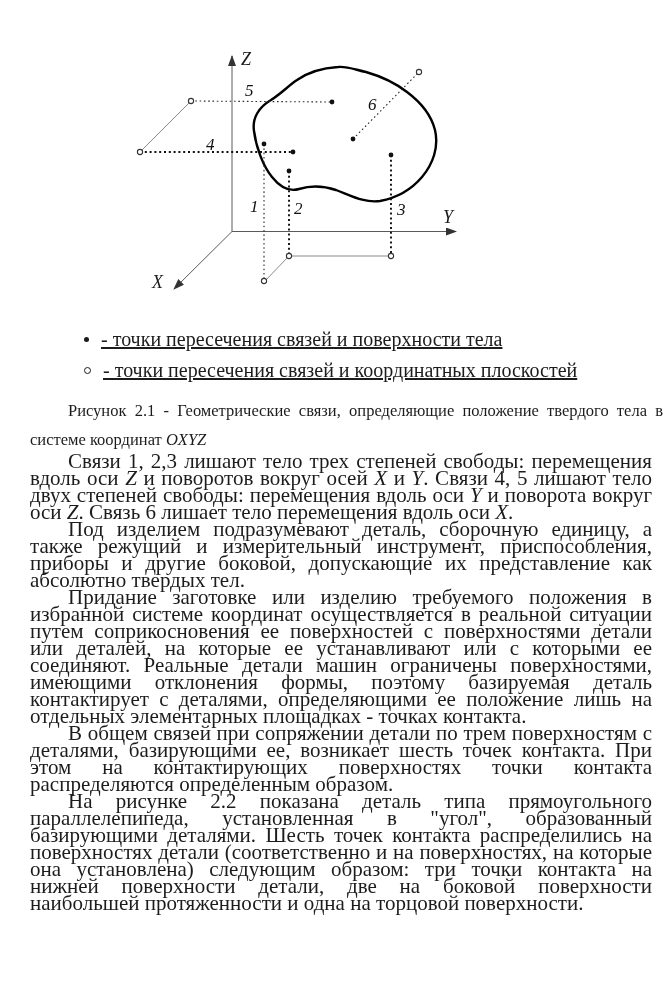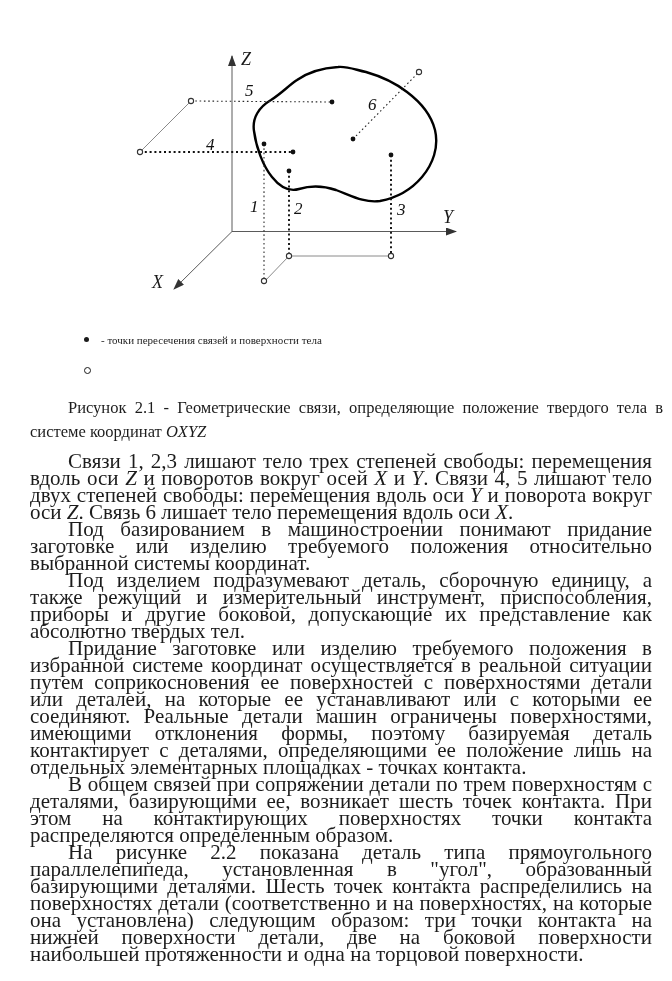--- a/index.html
+++ b/index.html
@@ -13,28 +13,28 @@
   .thin { stroke:#8a8a8a; stroke-width:1; fill:none; }
   .dotfine { stroke:#2a2a2a; stroke-width:1.1; stroke-dasharray:1.6 2.7; fill:none; }
   .dotbold { stroke:#111; stroke-width:1.9; stroke-dasharray:2 2.8; fill:none; }
   .blob { stroke:#000; stroke-width:2.4; fill:#ffffff; stroke-linejoin:round; }
   .pt  { fill:#111; }
   .opt { fill:#fff; stroke:#333; stroke-width:1.1; }
   .num { font-style:italic; font-size:17px; fill:#111; font-family:"Liberation Serif", serif; }
   .axlbl { font-style:italic; font-size:18px; fill:#1a1a1a; font-family:"Liberation Serif", serif; }
   
   .legend { position:absolute; top:324px; left:84px; }
-  .legend-row { display:flex; align-items:center; height:31px; font-size:11px; }
+  .legend-row { display:flex; align-items:center; height:31px; font-size:20px;text-decoration:underline; }
   .bullet { flex:0 0 auto; width:5px; height:5px; border-radius:50%; margin-right:12px; }
   .bullet.filled { background:#1b1b1b; }
   .bullet.open { background:#fff; border:1px solid #1b1b1b; width:5px; height:5px; }
   
   .caption {
     position:absolute; top:396px; left:30px; right:9px;
-    font-size:16.5px; line-height:24px; text-indent:38px; text-align:justify;
+    font-size:16.5px; line-height:29px; text-indent:38px; text-align:justify;
   }
   .bodytext {
     position:absolute; top:453px; left:30px; right:20px;
     font-size:21px; line-height:17px; text-align:justify;
   }
   .bodytext p { margin:0; text-indent:38px; }
 </style>
 </head>
 <body>
 
@@ -116,27 +116,27 @@
     </g>
   </svg>
 
   <div class="legend">
     <div class="legend-row">
       <span class="bullet filled"></span>
       <span>- точки пересечения связей и поверхности тела</span>
     </div>
     <div class="legend-row">
       <span class="bullet open"></span>
+      <span>- точки пересечения связей и координатных плоскостей</span>
     </div>
   </div>
 
   <div class="caption">Рисунок 2.1 - Геометрические связи, определяющие положение твердого тела в системе координат <i>OXYZ</i></div>
 
   <div class="bodytext">
     <p>Связи 1, 2,3 лишают тело трех степеней свободы: перемещения вдоль оси <i>Z</i> и поворотов вокруг осей <i>X</i> и <i>Y</i>. Связи 4, 5 лишают тело двух степеней свободы: перемещения вдоль оси <i>Y</i> и поворота вокруг оси <i>Z</i>. Связь 6 лишает тело перемещения вдоль оси <i>X</i>.</p>
-    <p>Под базированием в машиностроении понимают придание заготовке или изделию требуемого положения относительно выбранной системы координат.</p>
     <p>Под изделием подразумевают деталь, сборочную единицу, а также режущий и измерительный инструмент, приспособления, приборы и другие боковой, допускающие их представление как абсолютно твердых тел.</p>
     <p>Придание заготовке или изделию требуемого положения в избранной системе координат осуществляется в реальной ситуации путем соприкосновения ее поверхностей с поверхностями детали или деталей, на которые ее устанавливают или с которыми ее соединяют. Реальные детали машин ограничены поверхностями, имеющими отклонения формы, поэтому базируемая деталь контактирует с деталями, определяющими ее положение лишь на отдельных элементарных площадках - точках контакта.</p>
     <p>В общем связей при сопряжении детали по трем поверхностям с деталями, базирующими ее, возникает шесть точек контакта. При этом на контактирующих поверхностях точки контакта распределяются определенным образом.</p>
     <p>На рисунке 2.2 показана деталь типа прямоугольного параллелепипеда, установленная в "угол", образованный базирующими деталями. Шесть точек контакта распределились на поверхностях детали (соответственно и на поверхностях, на которые она установлена) следующим образом: три точки контакта на нижней поверхности детали, две на боковой поверхности наибольшей протяженности и одна на торцовой поверхности.</p>
   </div>
 
 </div>
 
 </body></html>

